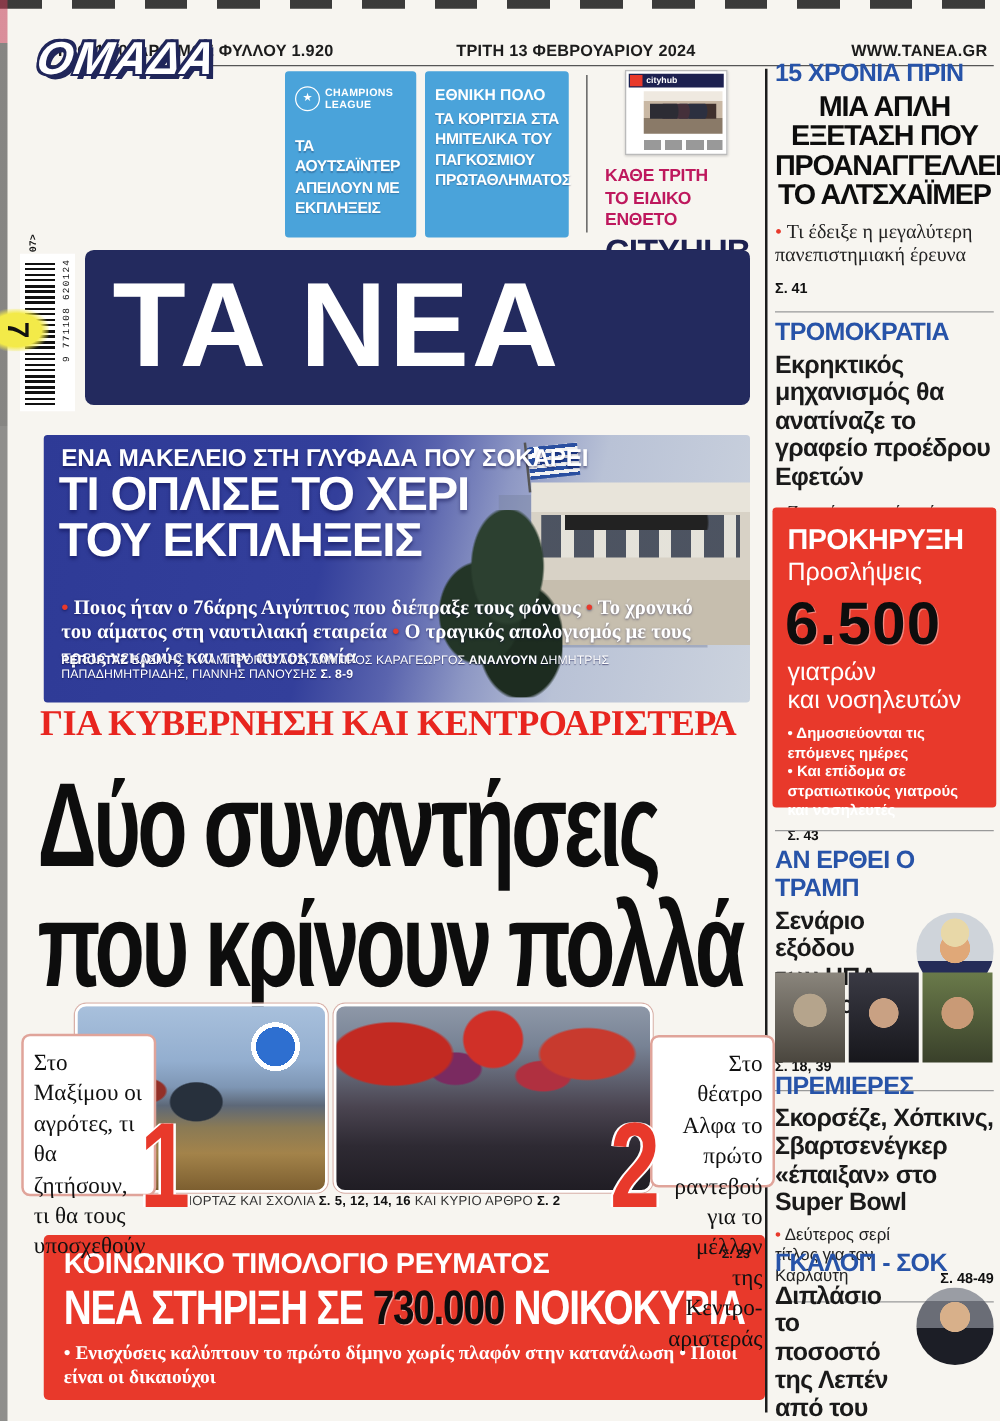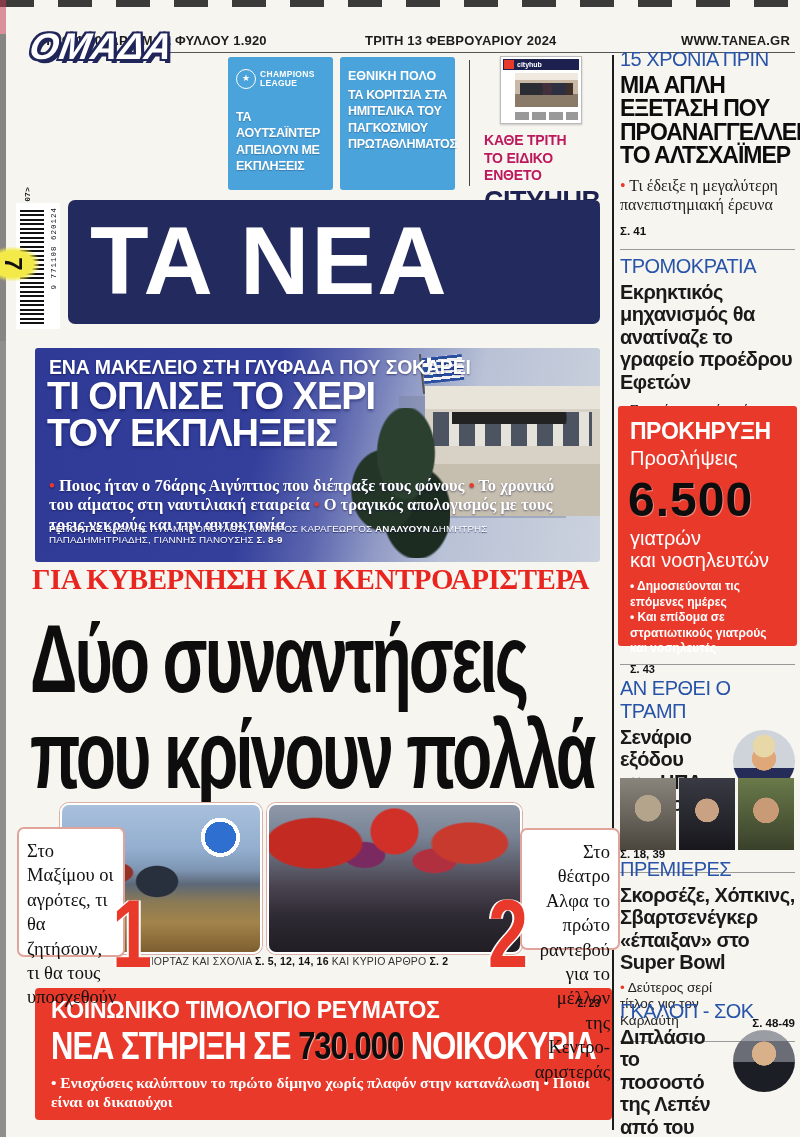--- a/index.html
+++ b/index.html
@@ -148,22 +148,22 @@
     border-radius:4px;color:#fff;}
   .br-kicker{position:absolute;left:16px;top:9px;font-size:23px;font-weight:800;letter-spacing:-.3px;}
   .br-pages{position:absolute;right:12px;top:10px;font-size:10px;font-weight:900;color:#111;}
   .br-headline{position:absolute;left:16px;top:36px;font-size:31px;font-weight:900;
     letter-spacing:-1px;white-space:nowrap;transform:scaleY(1.25);transform-origin:top left;}
   .br-headline .blacknum{color:#0d0d0d;text-shadow:1px 1px 0 #fff8;}
   .br-bullets{position:absolute;left:16px;top:86px;width:548px;font-family:"Liberation Serif",serif;
     font-size:15.5px;font-weight:700;line-height:1.2;}
   
   .rcol{position:absolute;left:620px;top:42px;width:175px;}
-  .rc-kicker{font-size:20px;font-weight:400;color:#2753a8;letter-spacing:-.5px;margin:0 0 3px 0;}
-  .rc-head{font-size:23px;font-weight:900;color:#0d0d0d;line-height:1.02;letter-spacing:-1px;margin:0;}
+  .rc-kicker{font-size:20px;font-weight:700;color:#2753a8;letter-spacing:-.5px;margin:0 0 3px 0;}
+  .rc-head{font-size:23px;font-weight:900;color:#0d0d0d;line-height:1.02;letter-spacing:-1px;margin:0;text-align:center;}
   .rc-sub{font-size:20px;font-weight:700;color:#1a1a1a;line-height:1.12;letter-spacing:-.5px;margin:2px 0 0 0;}
   .rc-bullet{font-family:"Liberation Serif",serif;font-size:16px;color:#222;line-height:1.22;margin-top:8px;}
   .rc-bullet .dot, .lead-bullets .dot{color:#e8392b;}
   .rc-pages{font-size:11.5px;font-weight:900;color:#111;margin-top:10px;}
   .rc-hr{border:none;border-top:1px solid #999;margin:12px 0;}
   .rc-sec{position:absolute;left:0;width:175px;}
   .sec-alz{top:6px;}
   .sec-ter{top:213px;}
   .redpromo{position:absolute;left:-2px;top:364px;width:179px;height:240px;background:#e8392b;
     border-radius:3px;color:#fff;padding:0;}

